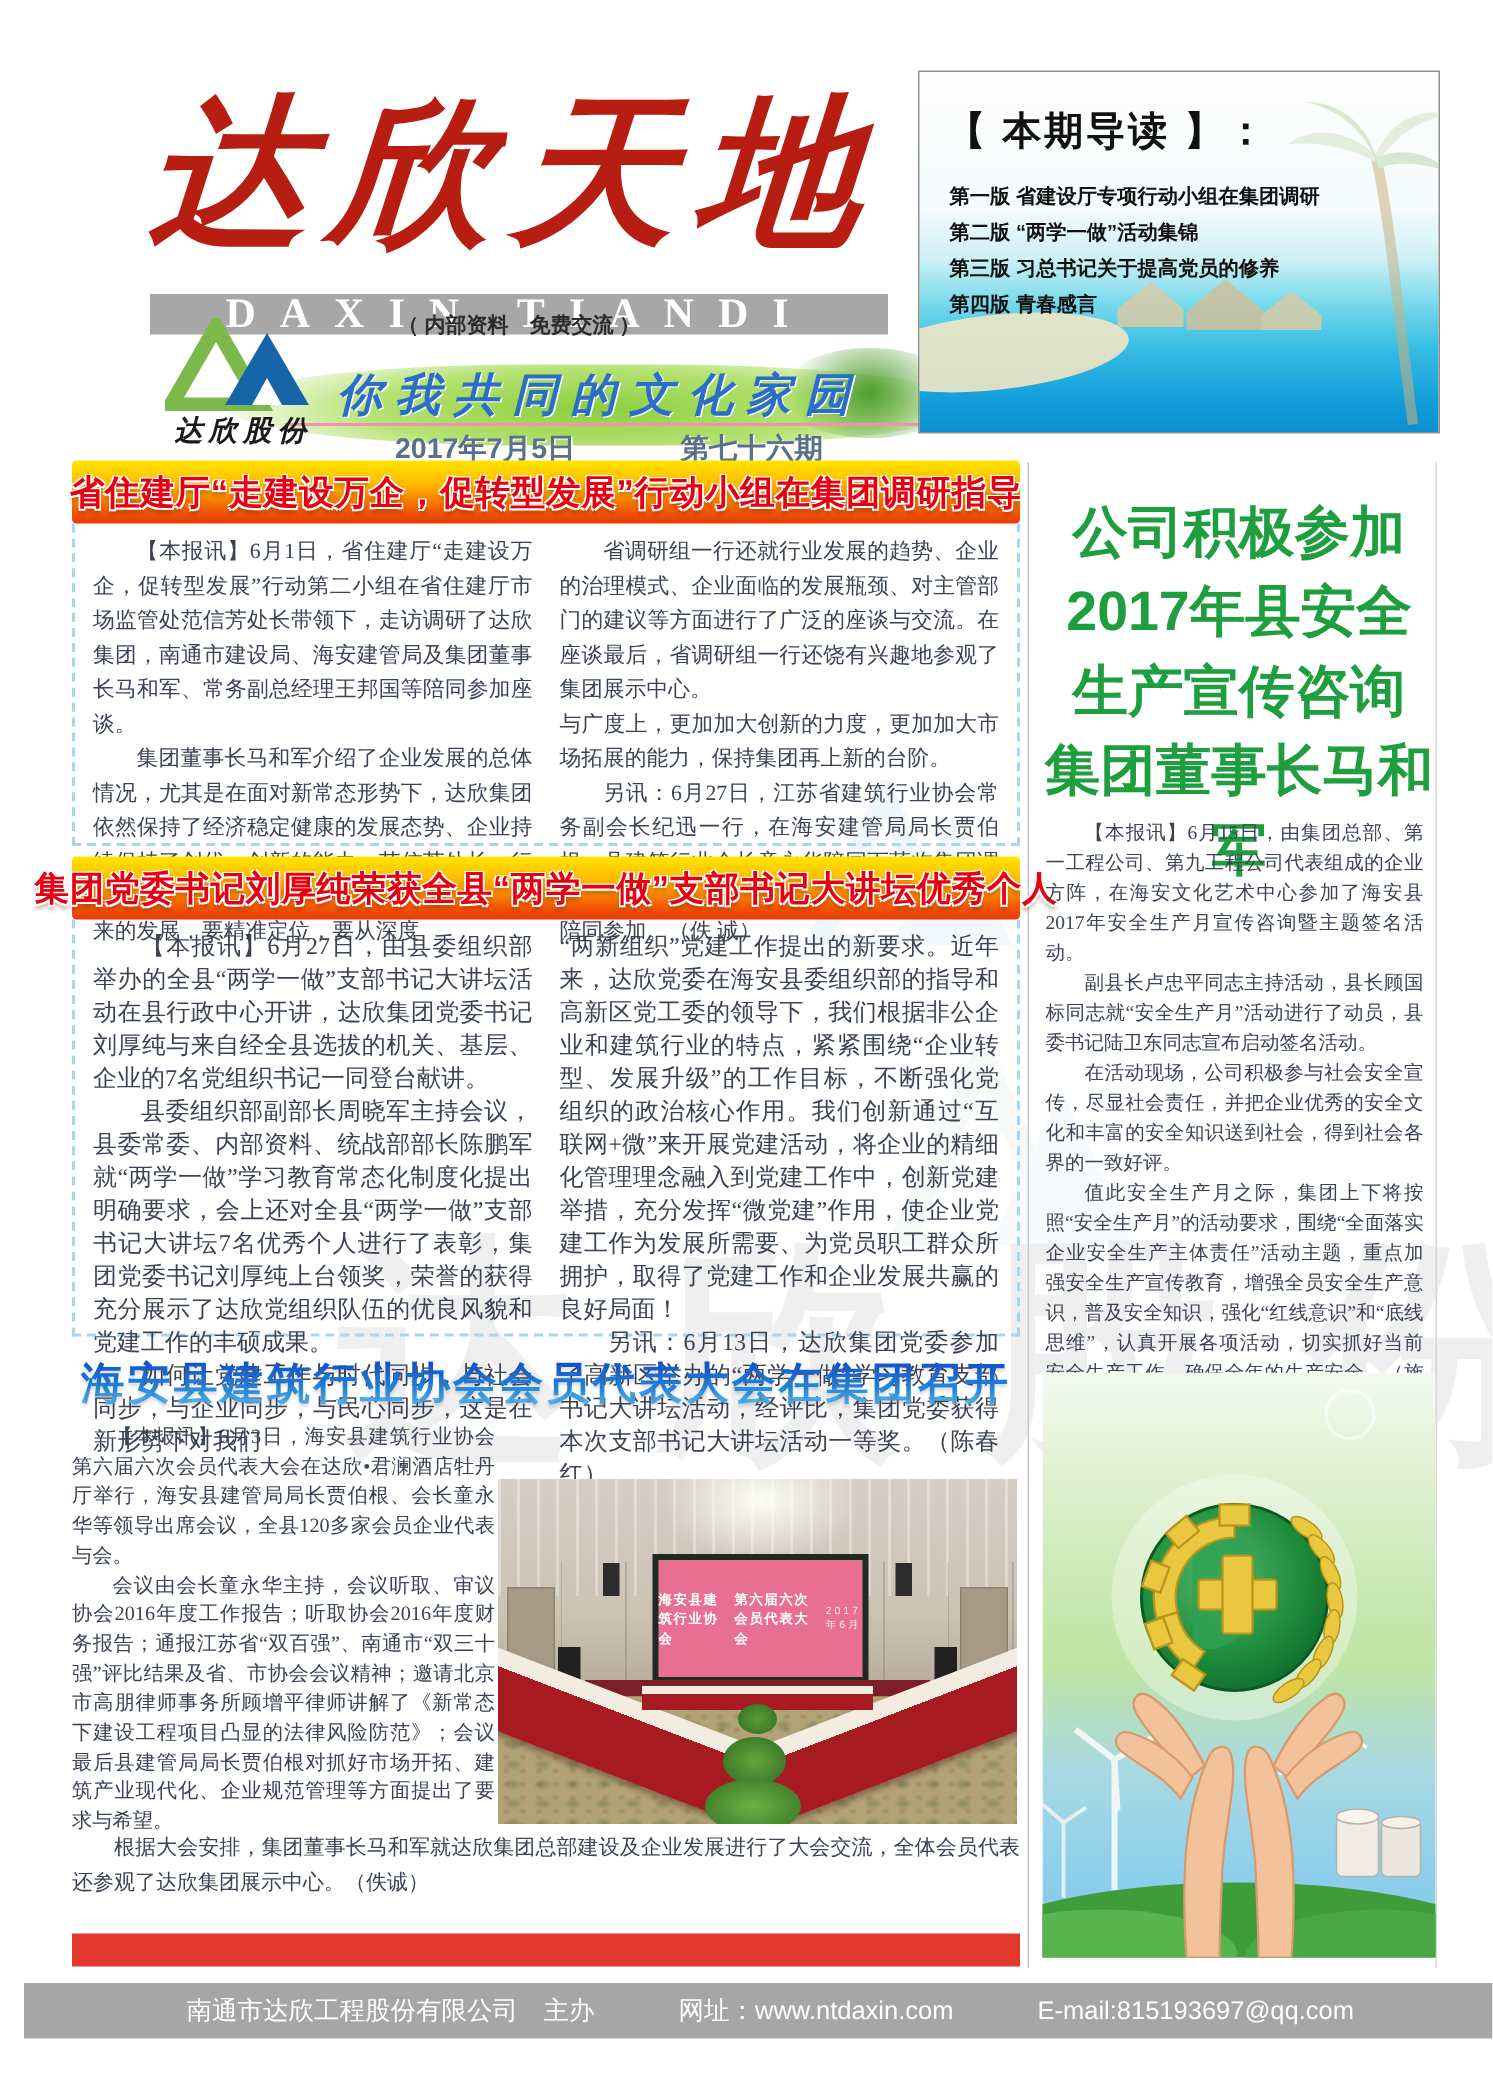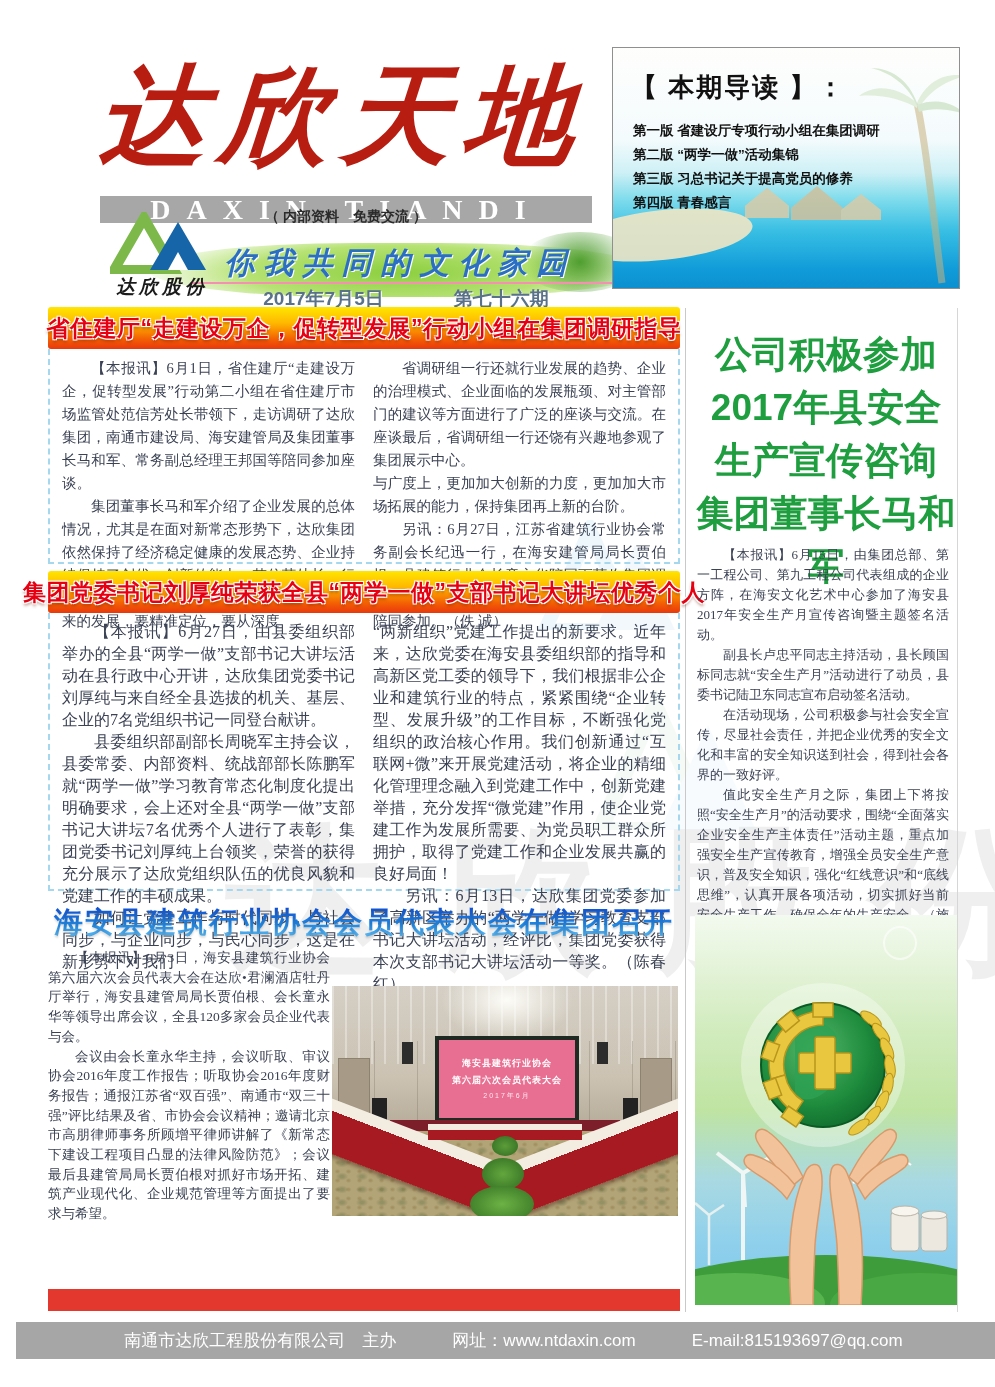--- a/index.html
+++ b/index.html
@@ -85,21 +85,21 @@
   .ph-panels{position:absolute;left:0;top:55px;width:346px;height:80px;
     background:repeating-linear-gradient(90deg,transparent 0 42px,rgba(110,100,85,.28) 42px 43px);}
   .ph-doorL{position:absolute;left:6px;top:72px;width:30px;height:74px;background:#a79b87;border:1px solid #8d8270;}
   .ph-doorR{position:absolute;right:6px;top:72px;width:30px;height:74px;background:#a79b87;border:1px solid #8d8270;}
   .ph-spkL{position:absolute;left:70px;top:56px;width:11px;height:22px;background:#2c2c2c;}
   .ph-spkR{position:absolute;right:70px;top:56px;width:11px;height:22px;background:#2c2c2c;}
   .ph-fspkL{position:absolute;left:40px;top:112px;width:15px;height:34px;background:#222;}
   .ph-fspkR{position:absolute;right:40px;top:112px;width:15px;height:34px;background:#222;}
   .ph-frame{position:absolute;left:103px;top:50px;width:144px;height:86px;background:#1f2a22;}
   .ph-screen{position:absolute;left:4px;top:4px;width:136px;height:78px;background:#e86e92;
-    display:flex;flex-direction:column;align-items:center;justify-content:center;gap:4px;}
+    display:flex;align-items:center;justify-content:center;gap:4px;}
   .ph-screen .l1{color:#fff;font-family:"Liberation Sans",sans-serif;font-weight:bold;font-size:9px;letter-spacing:1px;}
   .ph-screen .l3{color:#ffe9f0;font-size:7px;letter-spacing:2px;font-family:"Liberation Sans",sans-serif;}
   .ph-stage{position:absolute;left:58px;top:134px;width:230px;height:11px;background:#7d1f2a;}
   .ph-carpet{position:absolute;left:0;top:145px;width:346px;height:85px;background-color:#b3a478;
     background-image:radial-gradient(rgba(75,100,55,.30) 12%,transparent 45%),
                      radial-gradient(rgba(140,120,70,.45) 10%,transparent 40%);
     background-size:20px 13px,11px 9px;}
   .ph-tblL{position:absolute;left:-28px;top:142px;width:200px;height:52px;background:linear-gradient(180deg,#f3ece1 0 22%,#a81a22 22%);
     transform:rotate(21deg);box-shadow:0 3px 4px rgba(60,20,10,.4);}
   .ph-tblR{position:absolute;right:-28px;top:142px;width:200px;height:52px;background:linear-gradient(180deg,#f3ece1 0 22%,#a81a22 22%);
@@ -252,20 +252,23 @@
     <div class="ph-stage"></div>
     <div class="ph-carpet"></div>
     <div class="ph-tblL"></div>
     <div class="ph-tblR"></div>
     <div class="ph-tblC"></div>
     <div class="ph-plant1"></div>
     <div class="ph-plant2"></div>
     <div class="ph-plant3"></div>
   </div>
 
+  <div class="a3-full">
+    <p>根据大会安排，集团董事长马和军就达欣集团总部建设及企业发展进行了大会交流，全体会员代表还参观了达欣集团展示中心。（佚诚）</p>
+  </div>
 
   <div class="redbar"></div>
 
   <div class="sb-title">
     <div>公司积极参加</div>
     <div>2017年县安全</div>
     <div>生产宣传咨询</div>
     <div>集团董事长马和军</div>
   </div>
   <div class="sb-text">

